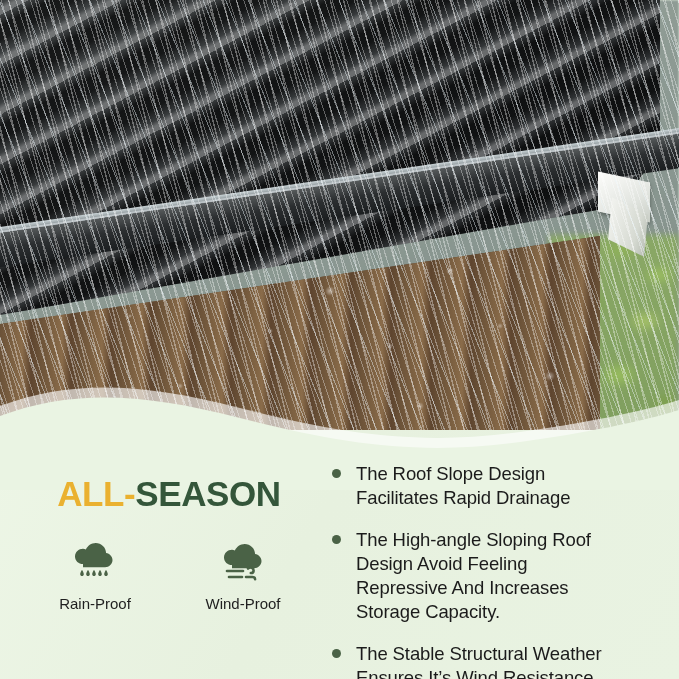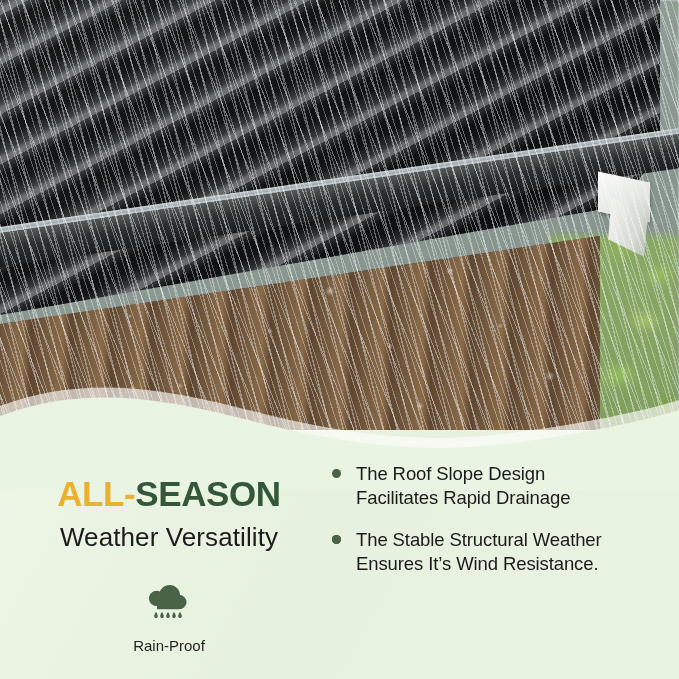--- a/index.html
+++ b/index.html
@@ -153,52 +153,66 @@
     <path d="M0,56 C70,30 140,32 240,58 C340,84 420,96 520,82 C585,73 640,62 679,50 L679,130 L0,130 Z" fill="#eaf4e3"></path>
   </svg>
 
   <div id="content">
 
     <div class="left">
       <div class="headline">
         <span class="amber">ALL-</span><span class="green">SEASON</span>
       </div>
 
-      <div class="subhead">Weather Versatility</div>
 
       <div class="badges">
 
         <div class="badge">
           <div class="glyph">
             <svg width="56" height="56" viewBox="0 0 56 56">
               <path d="M16 30c-4.4 0-8-3.4-8-7.6 0-4.2 3.6-7.6 8-7.6 1 0 2 .2 2.9.6C20.6 11.8 24.3 9 28.7 9c5.6 0 10.2 4.4 10.4 9.9 3.6.5 6.4 3.5 6.4 7.1 0 4-3.3 7.2-7.4 7.2H16z" fill="#4A6246"></path>
               <g fill="#4A6246">
                 <path d="M15.5 36.5c.9 1.8 1.3 3 1.3 3.8 0 1-.8 1.8-1.8 1.8s-1.8-.8-1.8-1.8c0-.8.4-2 1.3-3.8.1-.3.9-.3 1 0z"></path>
                 <path d="M21.5 36.5c.9 1.8 1.3 3 1.3 3.8 0 1-.8 1.8-1.8 1.8s-1.8-.8-1.8-1.8c0-.8.4-2 1.3-3.8.1-.3.9-.3 1 0z"></path>
                 <path d="M27.5 36.5c.9 1.8 1.3 3 1.3 3.8 0 1-.8 1.8-1.8 1.8s-1.8-.8-1.8-1.8c0-.8.4-2 1.3-3.8.1-.3.9-.3 1 0z"></path>
                 <path d="M33.5 36.5c.9 1.8 1.3 3 1.3 3.8 0 1-.8 1.8-1.8 1.8s-1.8-.8-1.8-1.8c0-.8.4-2 1.3-3.8.1-.3.9-.3 1 0z"></path>
                 <path d="M39.5 36.5c.9 1.8 1.3 3 1.3 3.8 0 1-.8 1.8-1.8 1.8s-1.8-.8-1.8-1.8c0-.8.4-2 1.3-3.8.1-.3.9-.3 1 0z"></path>
               </g>
             </svg>
           </div>
           <div class="cap">Rain-Proof</div>
         </div>
 
+        <div class="badge">
+          <div class="glyph">
+            <svg width="56" height="56" viewBox="0 0 56 56">
+              <path d="M17 31c-4.4 0-8-3.4-8-7.6 0-4.2 3.6-7.6 8-7.6 1 0 2 .2 2.9.6C21.6 12.8 25.3 10 29.7 10c5.6 0 10.2 4.4 10.4 9.9 3.6.5 6.4 3.5 6.4 7.1 0 4-3.3 7.2-7.4 7.2H17z" fill="#4A6246"></path>
+              <g stroke="#4A6246" stroke-width="2.6" fill="none" stroke-linecap="round">
+                <path d="M12 37h16"></path>
+                <path d="M33 34.5c2.2-2.2 5.6-.6 5.6 1.9 0 1.6-1.4 2.6-2.8 2.6"></path>
+                <path d="M14 43h13"></path>
+                <path d="M31 43h6.5c1.6 0 2.6 1.1 2.6 2.3"></path>
+              </g>
+            </svg>
+          </div>
+          <div class="cap">Wind-Proof</div>
+        </div>
 
       </div>
     </div>
 
     <div class="right">
       <ul class="bullets">
         <li>
           <span class="dot"></span>
           <span>The Roof Slope Design Facilitates Rapid Drainage</span>
         </li>
         <li>
           <span class="dot"></span>
+          <span>The High-angle Sloping Roof Design Avoid Feeling Repressive And Increases Storage Capacity.</span>
         </li>
         <li>
           <span class="dot"></span>
           <span>The Stable Structural Weather Ensures It’s Wind Resistance.</span>
         </li>
       </ul>
     </div>
 
   </div>
 </div>

